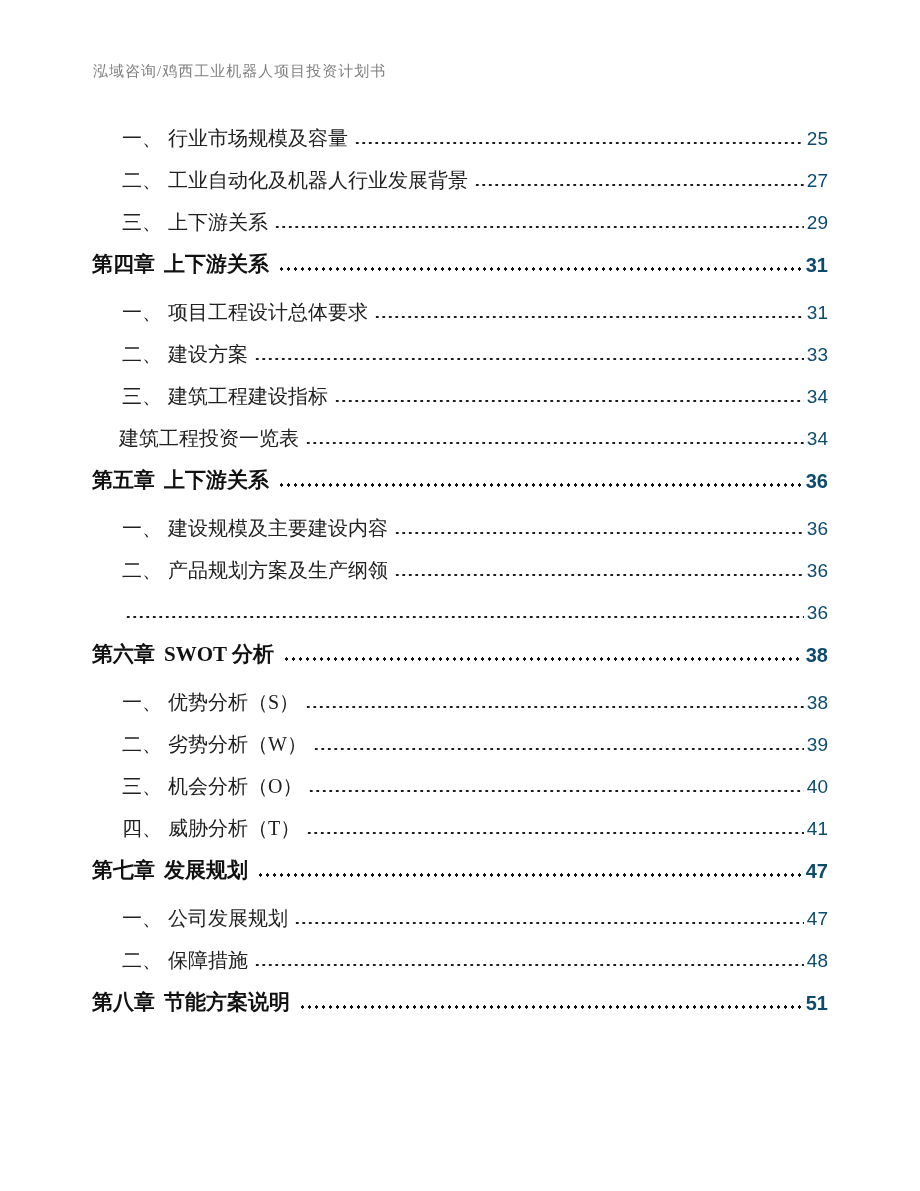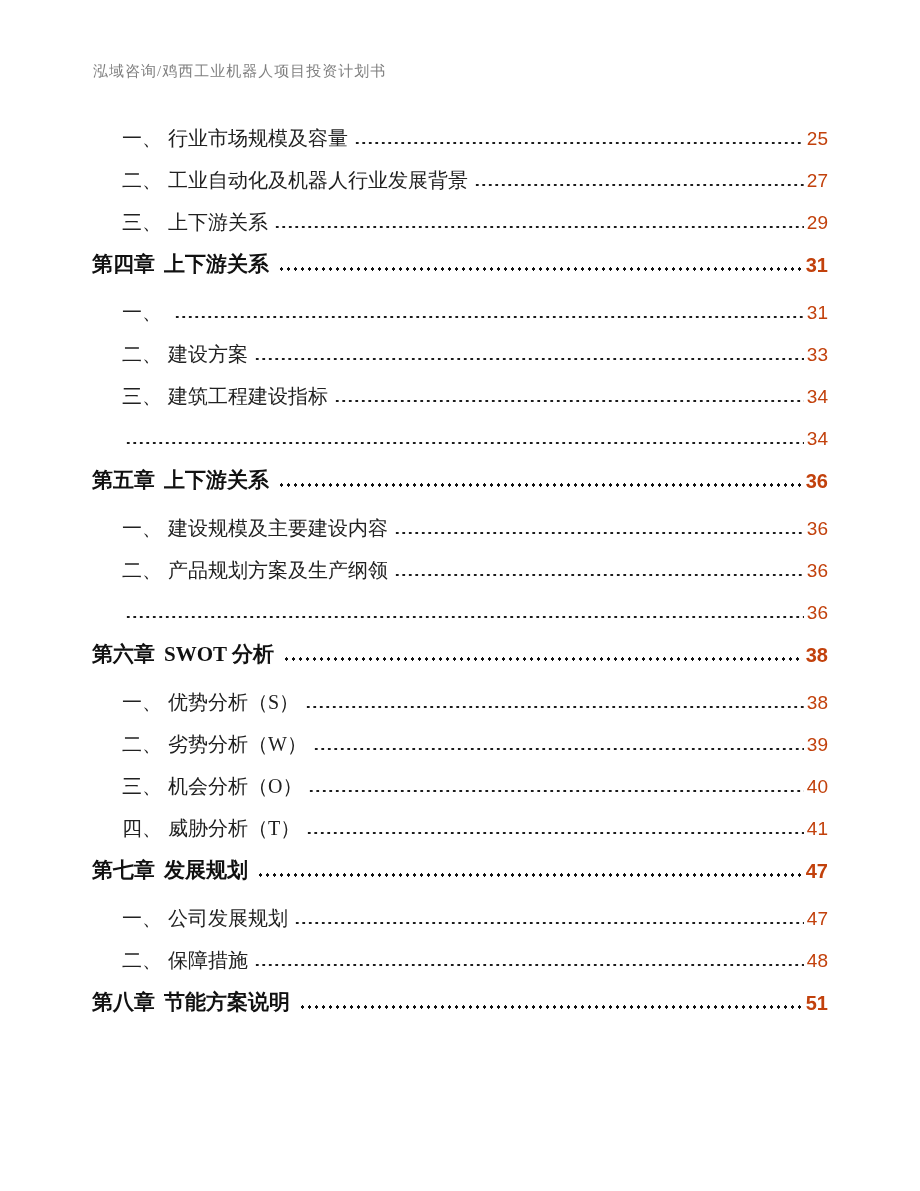--- a/index.html
+++ b/index.html
@@ -53,21 +53,21 @@
     background-image: radial-gradient(circle, #1c1c1c 1.2px, transparent 1.5px);
     background-size: 6.5px 10px;
     background-repeat: repeat-x;
     background-position: left center;
   }
   .toc-row .pg {
     flex: 0 0 auto;
     font-family: "Liberation Sans", "DejaVu Sans", sans-serif;
     font-size: 19px;
     line-height: 24px;
-    color: #c2410c;
+    color: #0c4a6e;
   }
   
   .toc-row.lvl1 {
     margin-top: 6px;
     margin-bottom: 18px;
     font-weight: bold;
     font-size: 21px;
     line-height: 26px;
     color: #111111;
   }
@@ -132,40 +132,42 @@
 
   <div class="toc-row lvl1">
     <span class="lbl">第四章</span>
     <span class="ttl">上下游关系</span>
     <span class="dots"></span>
     <span class="pg">31</span>
   </div>
 
   <div class="toc-row lvl2">
     <span class="lbl">一、</span>
+    <span class="ttl">项目工程设计总体要求</span>
     <span class="dots"></span>
     <span class="pg">31</span>
   </div>
 
   <div class="toc-row lvl2">
     <span class="lbl">二、</span>
     <span class="ttl">建设方案</span>
     <span class="dots"></span>
     <span class="pg">33</span>
   </div>
 
   <div class="toc-row lvl2">
     <span class="lbl">三、</span>
     <span class="ttl">建筑工程建设指标</span>
     <span class="dots"></span>
     <span class="pg">34</span>
   </div>
 
   <div class="toc-row lvl3">
 
+    <span class="ttl">建筑工程投资一览表</span>
     <span class="dots"></span>
     <span class="pg">34</span>
   </div>
 
   <div class="toc-row lvl1">
     <span class="lbl">第五章</span>
     <span class="ttl">上下游关系</span>
     <span class="dots"></span>
     <span class="pg">36</span>
   </div>

